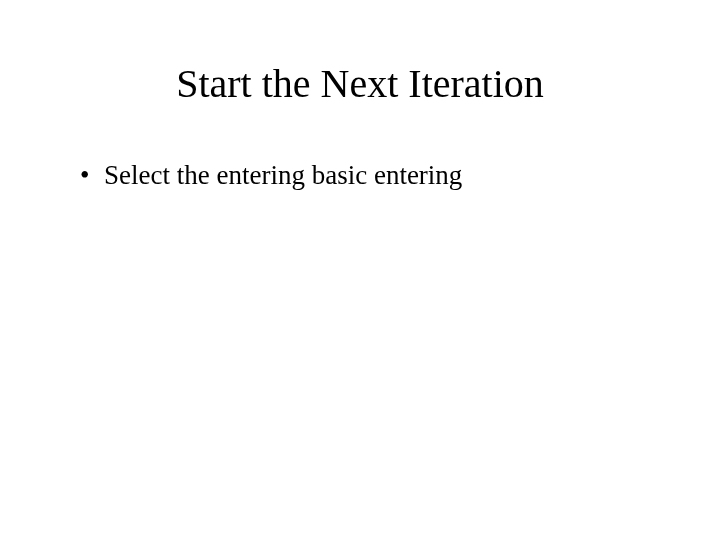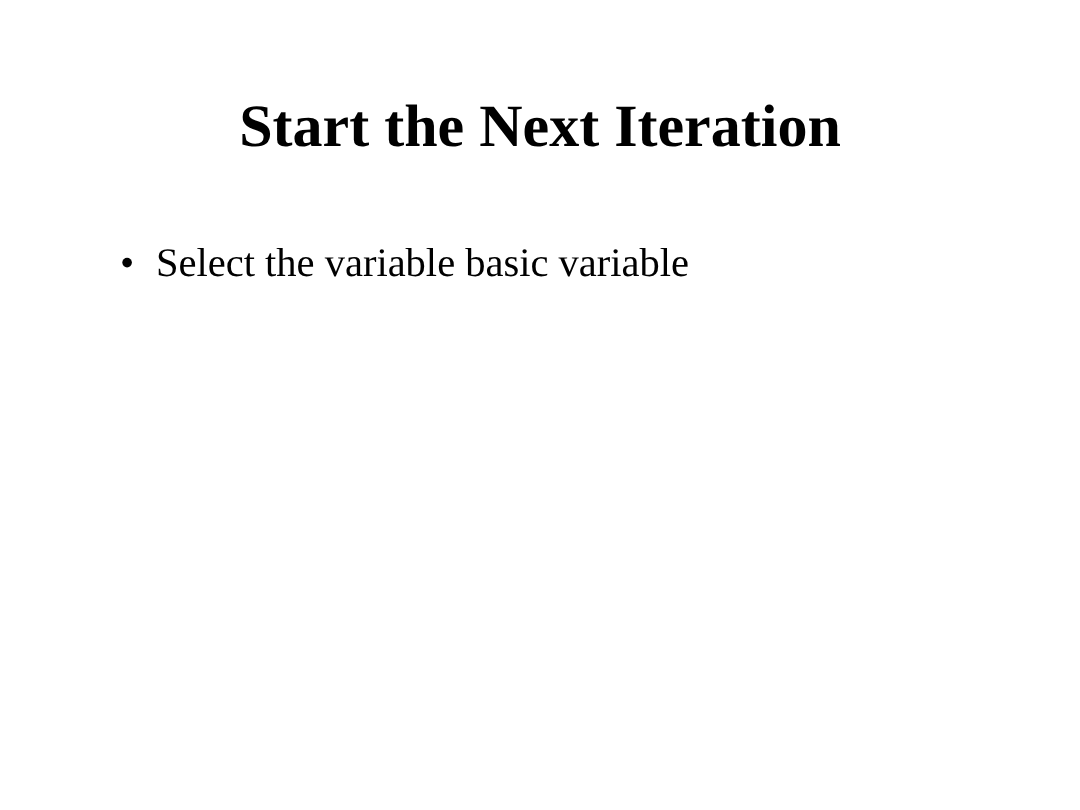--- a/index.html
+++ b/index.html
@@ -15,21 +15,21 @@
       color: #000000;
       position: relative;
     }
     .slide {
       width: 100%;
       height: 100%;
       padding: 50px 60px;
     }
     .title {
       font-size: 40px;
-      font-weight: bold;
+      font-weight: normal;
       text-align: center;
       margin-top: 10px;
       margin-bottom: 50px;
     }
     .bullet-list {
       list-style: none;
       padding-left: 20px;
     }
     .bullet-item {
       font-size: 27px;
@@ -44,15 +44,15 @@
       top: 0;
       font-size: 27px;
     }
   </style>
 </head>
 <body>
 
 <div class="slide">
   <h1 class="title">Start the Next Iteration</h1>
   <ul class="bullet-list">
-    <li class="bullet-item">Select the variable basic variable</li>
+    <li class="bullet-item">Select the entering basic entering</li>
   </ul>
 </div>
 
 </body></html>

